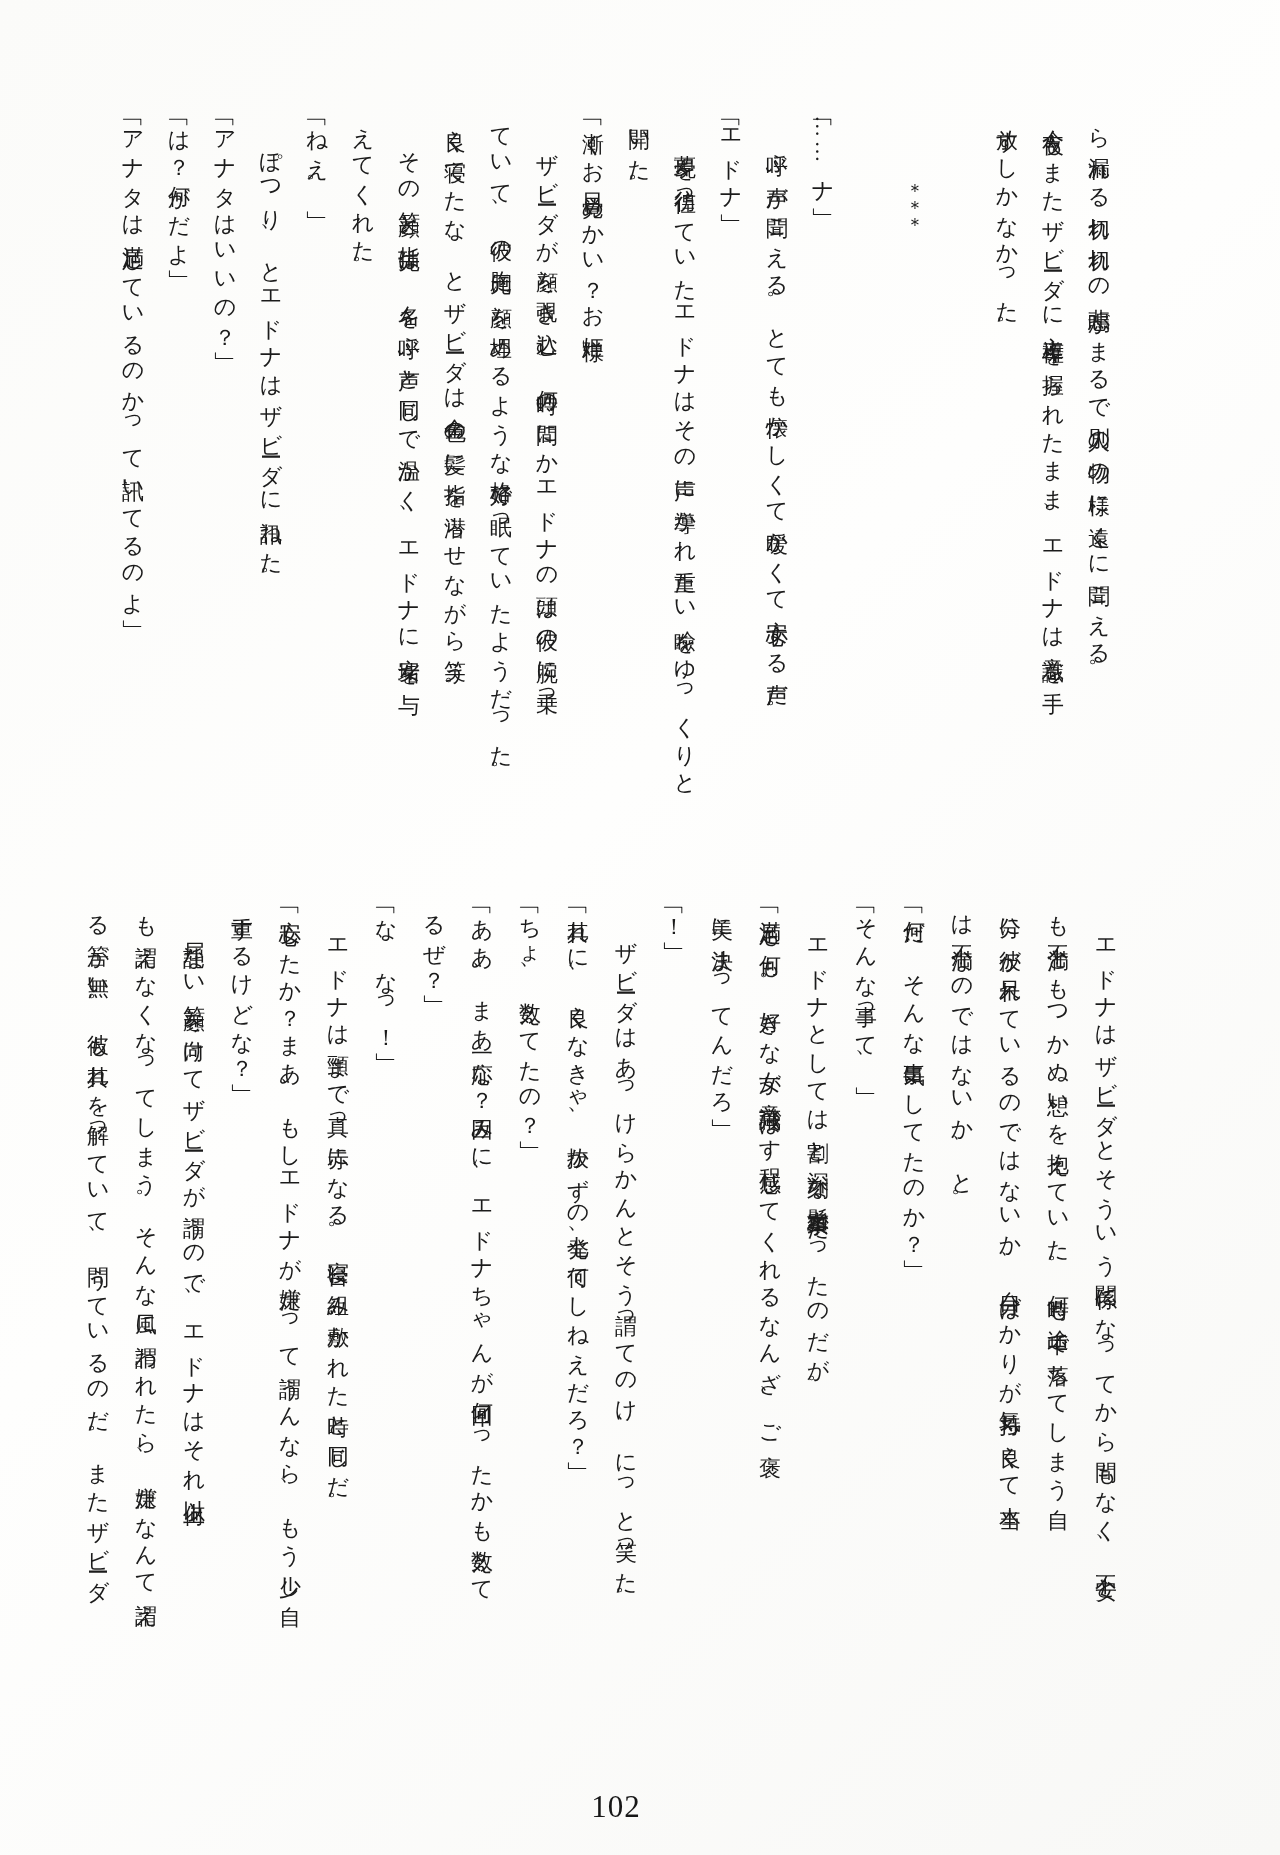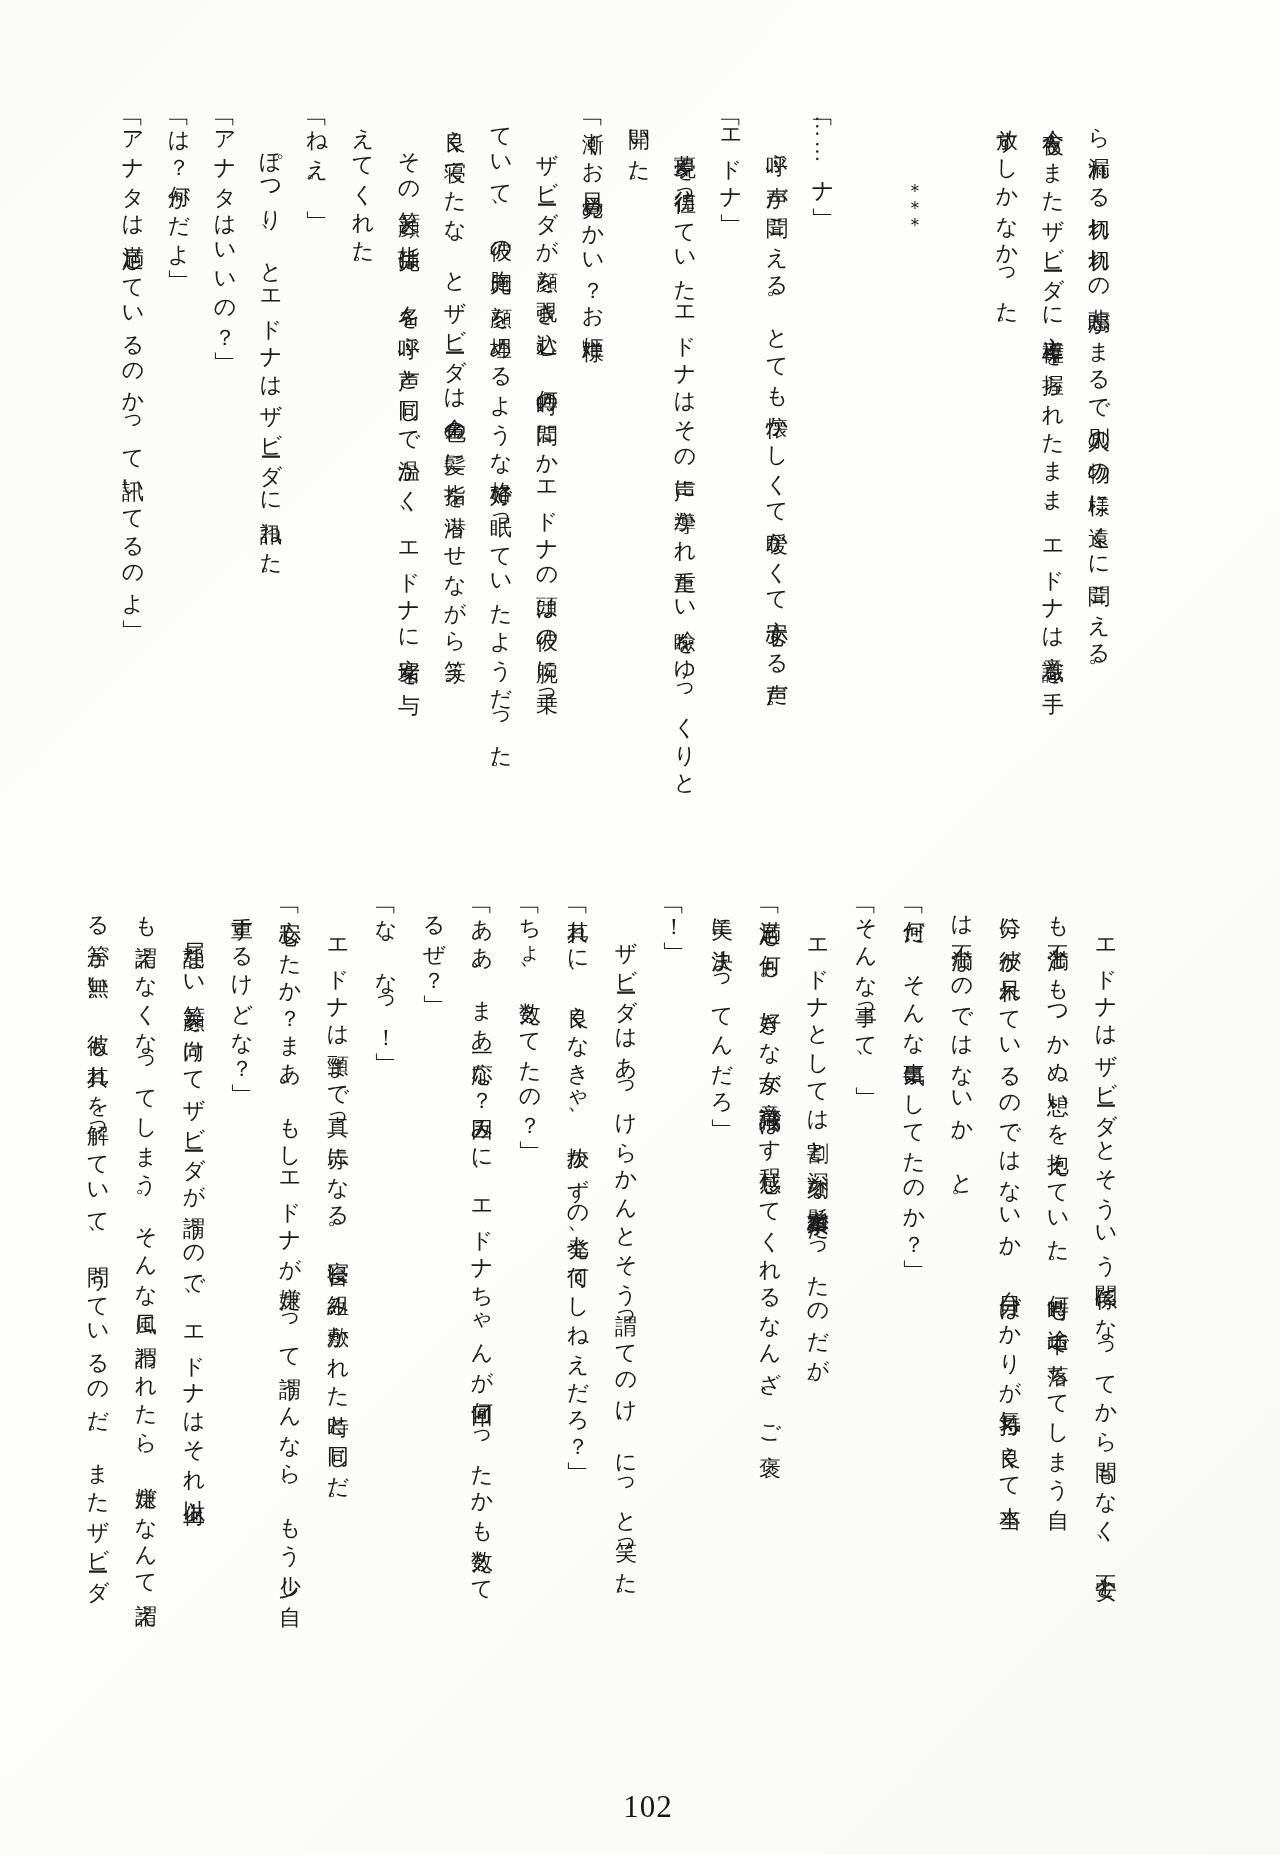--- a/index.html
+++ b/index.html
@@ -39,21 +39,20 @@
     letter-spacing:-2px;
     color:#222;
   }
   .pagenum{
     position:absolute;
     top:1789px;left:0;width:1232px;
     text-align:center;
     font-size:31px;
     letter-spacing:1px;
     color:#161616;
-    padding-left:32px;
   }
 </style>
 </head>
 <body>
 
 <div class="page">
 
   <section class="vblock" id="top-block">
     <p class="tl">ら漏れる切れ切れの悲鳴がまるで別人の物の様に遠くに聞こえる。</p>
     <p class="tl">今夜もまたザビーダに主導権を握られたまま、エドナは意識を手</p>

